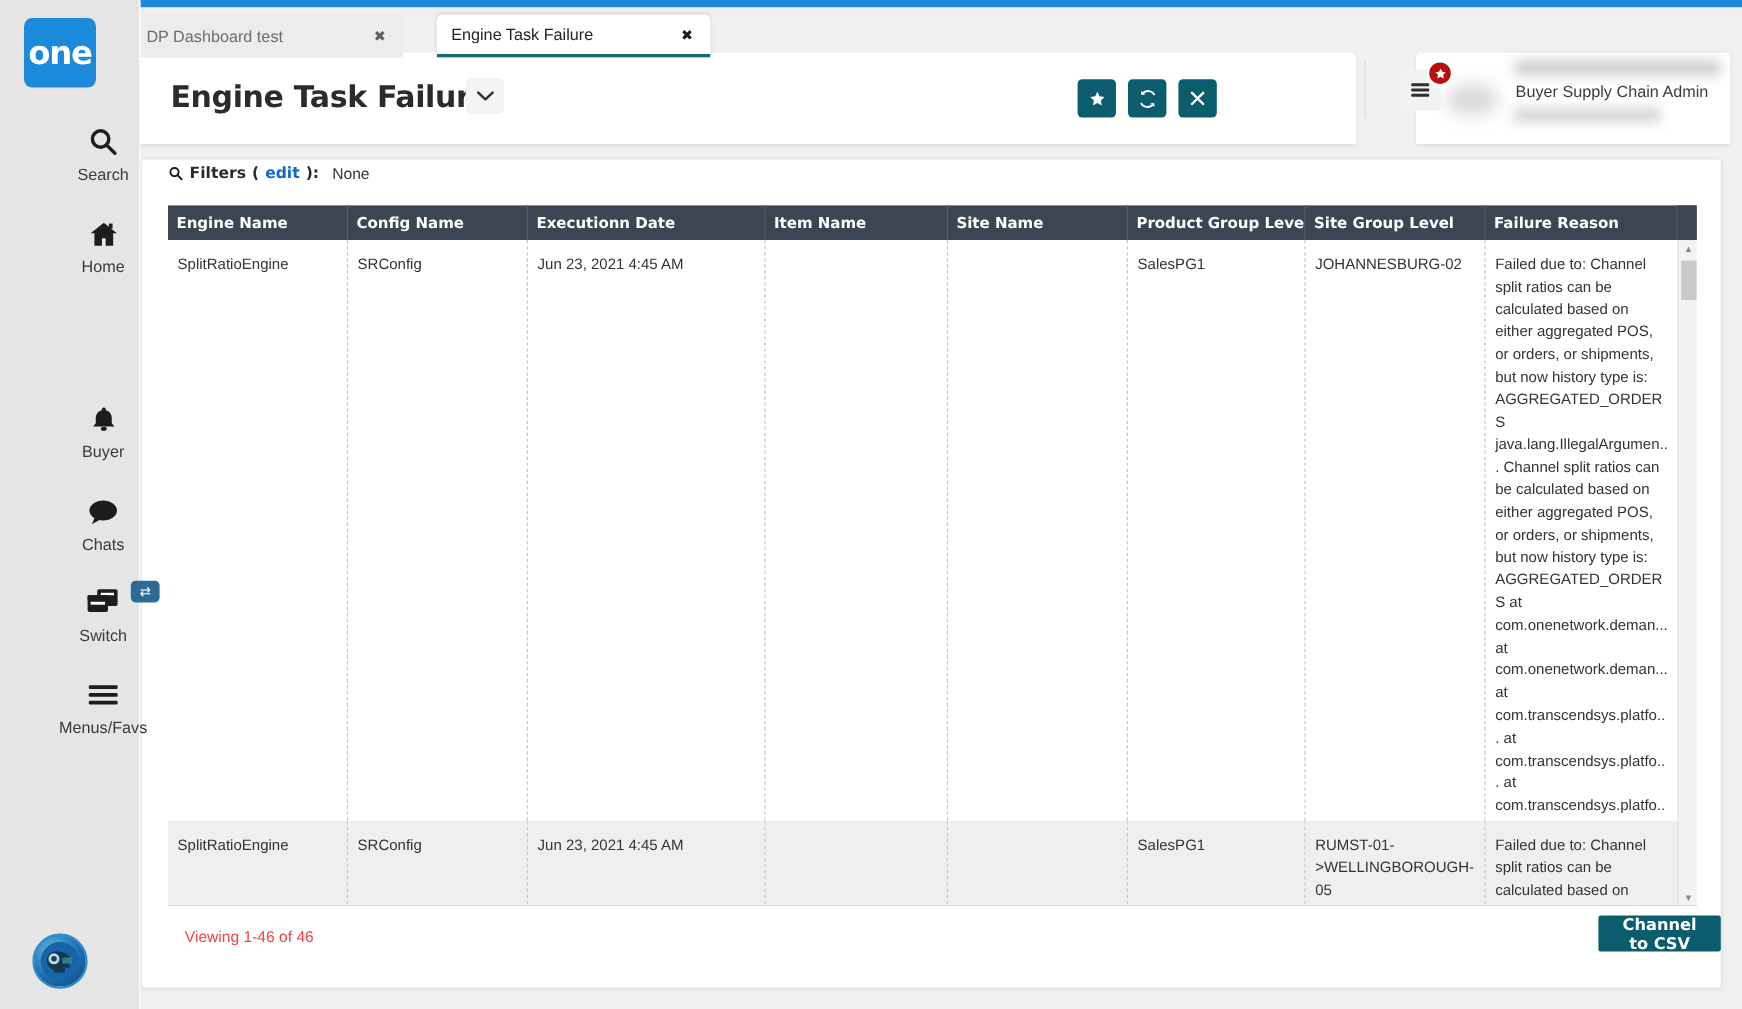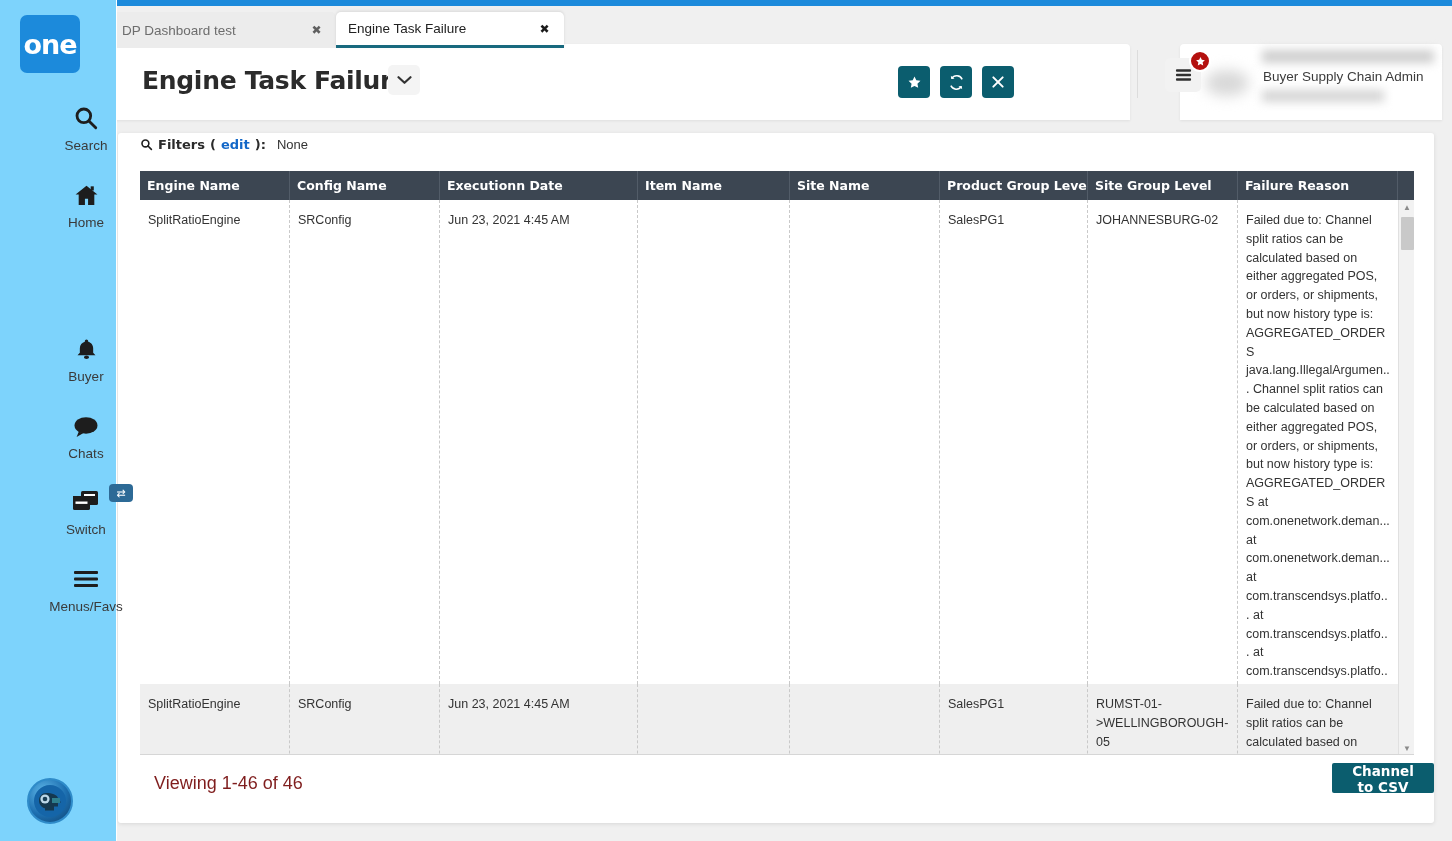--- a/index.html
+++ b/index.html
@@ -6,21 +6,21 @@
   html, body {
     width: 1452px; height: 841px;
     font-family: "Liberation Sans", sans-serif;
     background: #ffffff; overflow: hidden;
   }
   body { position: relative; }
 
   
   #left-rail {
     position: absolute; left: 0; top: 0; width: 117px; height: 841px;
-    background: #7dd3fc; z-index: 30;
+    background: #e5e5e5; z-index: 30;
     border-right: 1px solid #ffffff;
   }
   #brand-logo {
     position: absolute; left: 20px; top: 15px;
     width: 60px; height: 58px; border-radius: 7px;
     background: #1c8adb; color: #fff;
     display: flex; align-items: center; justify-content: center;
     font-size: 27px; font-weight: bold; letter-spacing: -1px;
     font-family: "DejaVu Sans", sans-serif;
   }
@@ -60,21 +60,21 @@
 
   
   #main-shell {
     position: absolute; left: 100px; top: 0; width: 1352px; height: 841px;
     background: #f0f0f0;
   }
 
   
   #tab-strip {
     position: absolute; left: 10px; top: 12px; height: 36px;
-    display: flex; align-items: flex-end; z-index: 12;
+    display: flex; align-items: flex-end; z-index: 12; gap: 28px;
   }
   .tab {
     height: 36px; width: 226px; position: relative;
     display: flex; align-items: center;
     padding: 0 12px; cursor: pointer;
     border-radius: 5px 5px 0 0;
     font-size: 13.5px;
   }
   .tab.inactive { background: #ececec; color: #6d6d6d; }
   .tab.active {
@@ -221,21 +221,21 @@
     background: #c9c9c9; border-radius: 1px; cursor: pointer;
   }
   #head-filler {
     position: absolute; right: 0; top: 0; width: 16px; height: 29px;
     background: #3c4652;
   }
 
   
   #viewing-text {
     position: absolute; left: 36px; top: 640px;
-    font-size: 18px; color: #7f1d1d;
+    font-size: 13px; color: #ef4444;
   }
   #export-btn {
     position: absolute; left: 1214px; top: 630px;
     height: 30px; padding: 0 15px; border: none; border-radius: 2px;
     background: #0b5d6e; color: #fff; font-size: 13.5px;
     font-weight: bold; font-family: "DejaVu Sans", sans-serif;
     cursor: pointer;
   }
 </style>
 </head>

